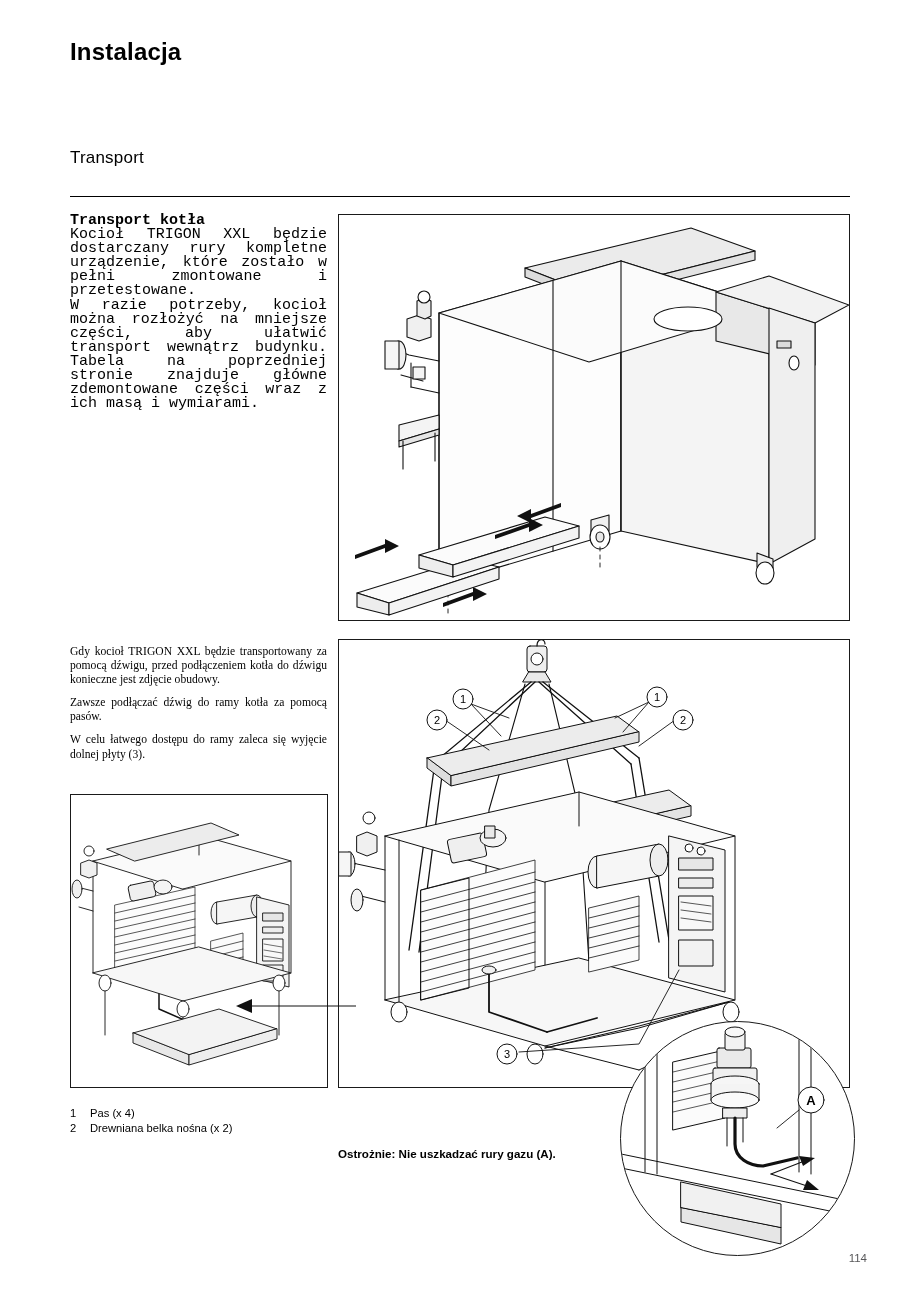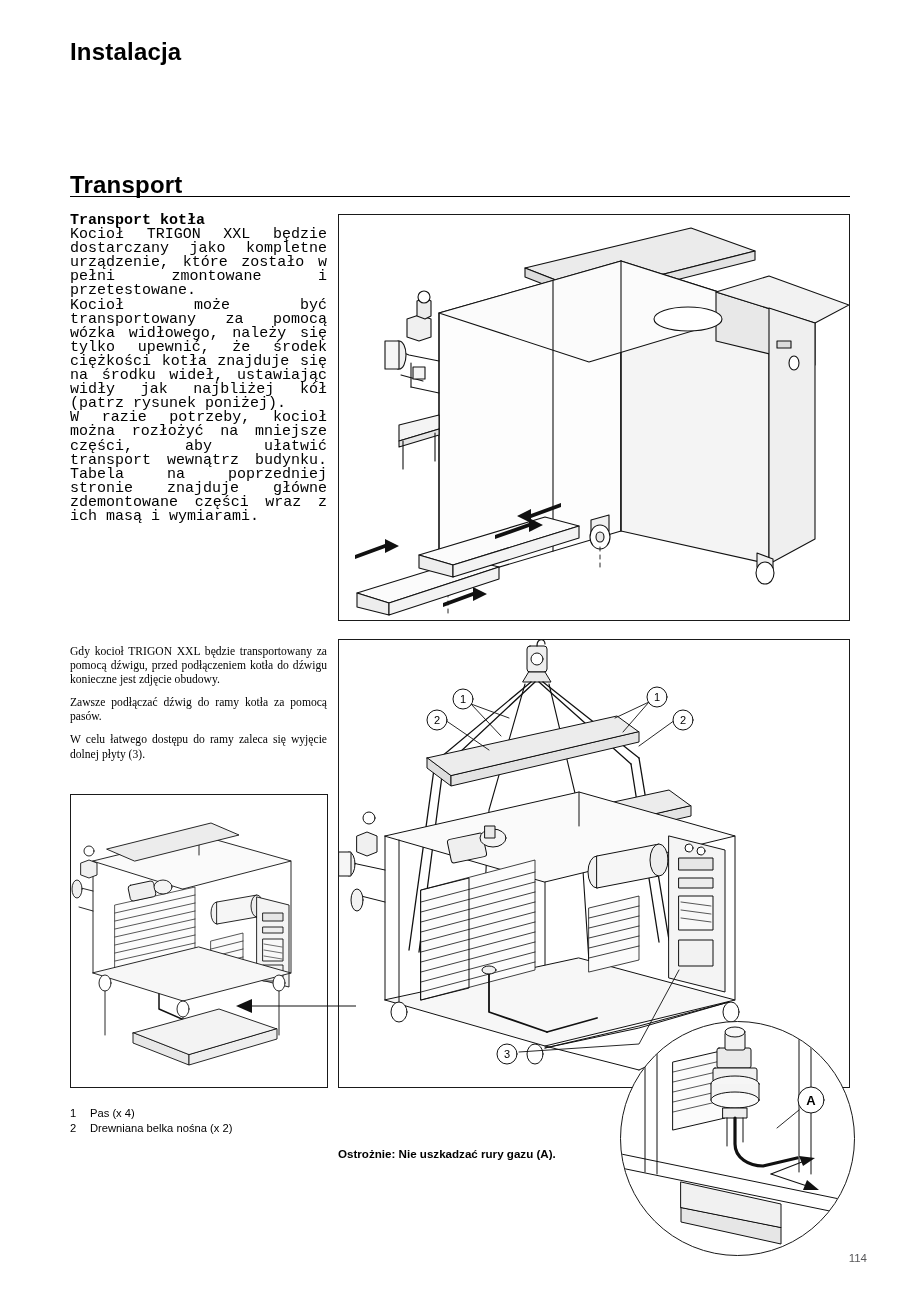--- a/index.html
+++ b/index.html
@@ -28,23 +28,23 @@
     position: absolute;
     left: 70px;
     top: 38px;
     font-size: 24px;
     font-weight: bold;
     letter-spacing: 0.2px;
   }
   .section-title {
     position: absolute;
     left: 70px;
-    top: 171px;
-    font-size: 24px;
-    font-weight: bold;
+    top: 148px;
+    font-size: 17px;
+    font-weight: normal;
     letter-spacing: 0.2px;
   }
   .section-rule {
     position: absolute;
     left: 70px;
     top: 196px;
     width: 780px;
     height: 1px;
     background: #000000;
   }
@@ -151,22 +151,21 @@
 
 <div class="page">
 
   <div class="chapter-title">Instalacja</div>
 
   <div class="section-title">Transport</div>
   <div class="section-rule"></div>
 
   <div class="col-left">
     <p class="lead">Transport kotła</p>
-    <p>Kocioł TRIGON XXL będzie dostarczany jako kompletne urządzenie, które zostało w pełni zmontowane i przetestowane.</p>
-    <p>Kocioł może być transportowany za pomocą wózka widłowego, należy się tylko upewnić, że środek ciężkości kotła znajduje się na środku wideł, ustawiając widły jak najbliżej kół (patrz rysunek poniżej).</p>
+    <p>Kocioł TRIGON XXL będzie dostarczany rury kompletne urządzenie, które zostało w pełni zmontowane i przetestowane.</p>
     <p>W razie potrzeby, kocioł można rozłożyć na mniejsze części, aby ułatwić transport wewnątrz budynku. Tabela na poprzedniej stronie znajduje główne zdemontowane części wraz z ich masą i wymiarami.</p>
   </div>
 
   <div class="col-left2">
     <p>Gdy kocioł TRIGON XXL będzie transportowany za pomocą dźwigu, przed podłączeniem kotła do dźwigu konieczne jest zdjęcie obudowy.</p>
     <p>Zawsze podłączać dźwig do ramy kotła za pomocą pasów.</p>
     <p>W celu łatwego dostępu do ramy zaleca się wyjęcie dolnej płyty (3).</p>
   </div>
 
   <div class="legend">

